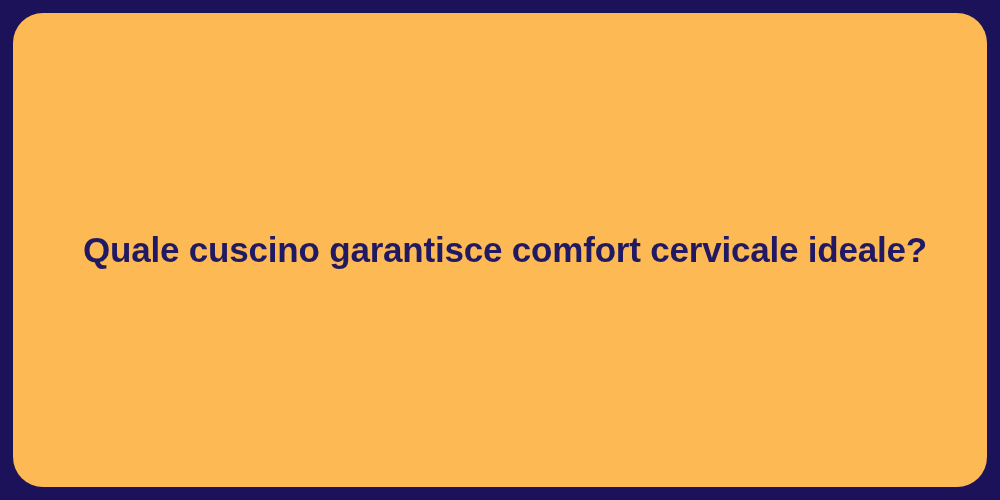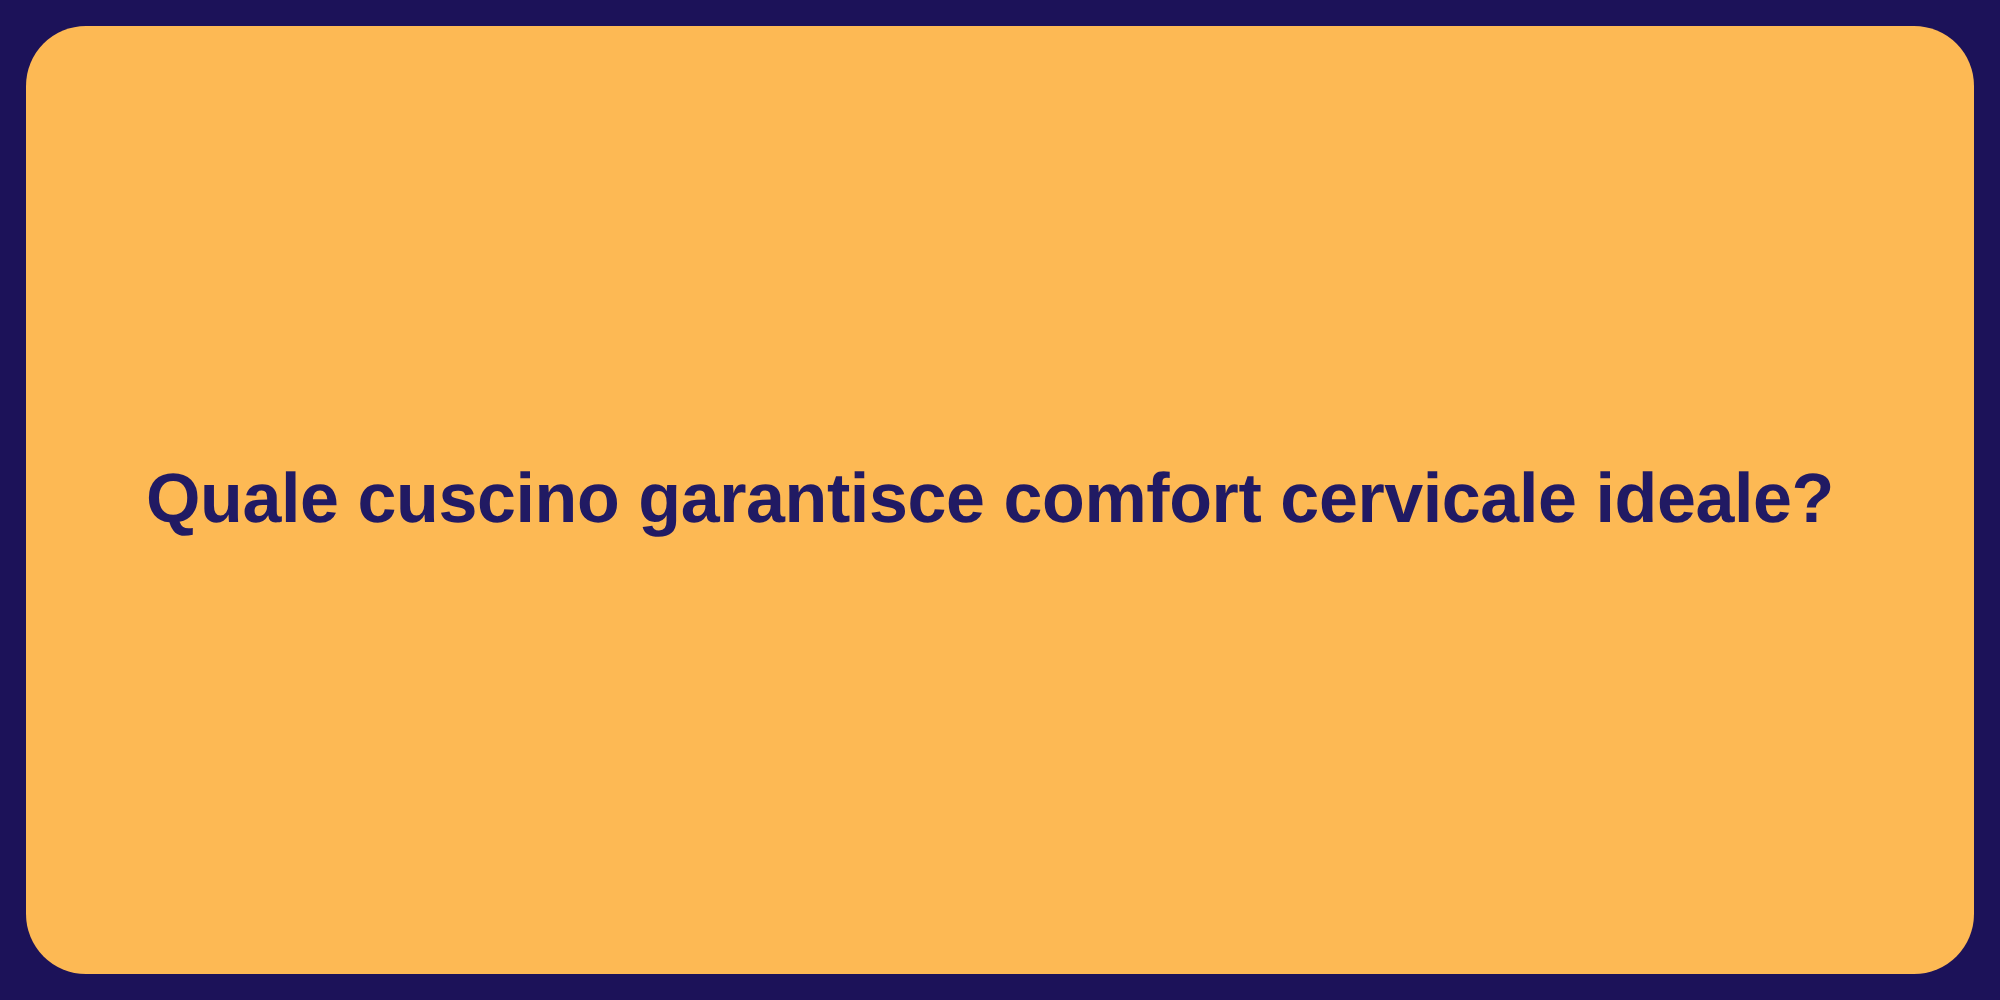--- a/index.html
+++ b/index.html
@@ -30,21 +30,21 @@
   .question-card {
     position: absolute;
     left: 13px;
     top: 13px;
     width: 974px;
     height: 474px;
     background: #fdb954;
     border-radius: 30px;
     display: flex;
     align-items: center;
-    justify-content: flex-start;
+    justify-content: flex-end;
     box-sizing: border-box;
     padding: 0 60px;
   }
 
   .question-text {
     margin: 0;
     color: #211a63;
     font-family: "Liberation Sans", "DejaVu Sans", sans-serif;
     font-size: 35px;
     font-weight: 700;

